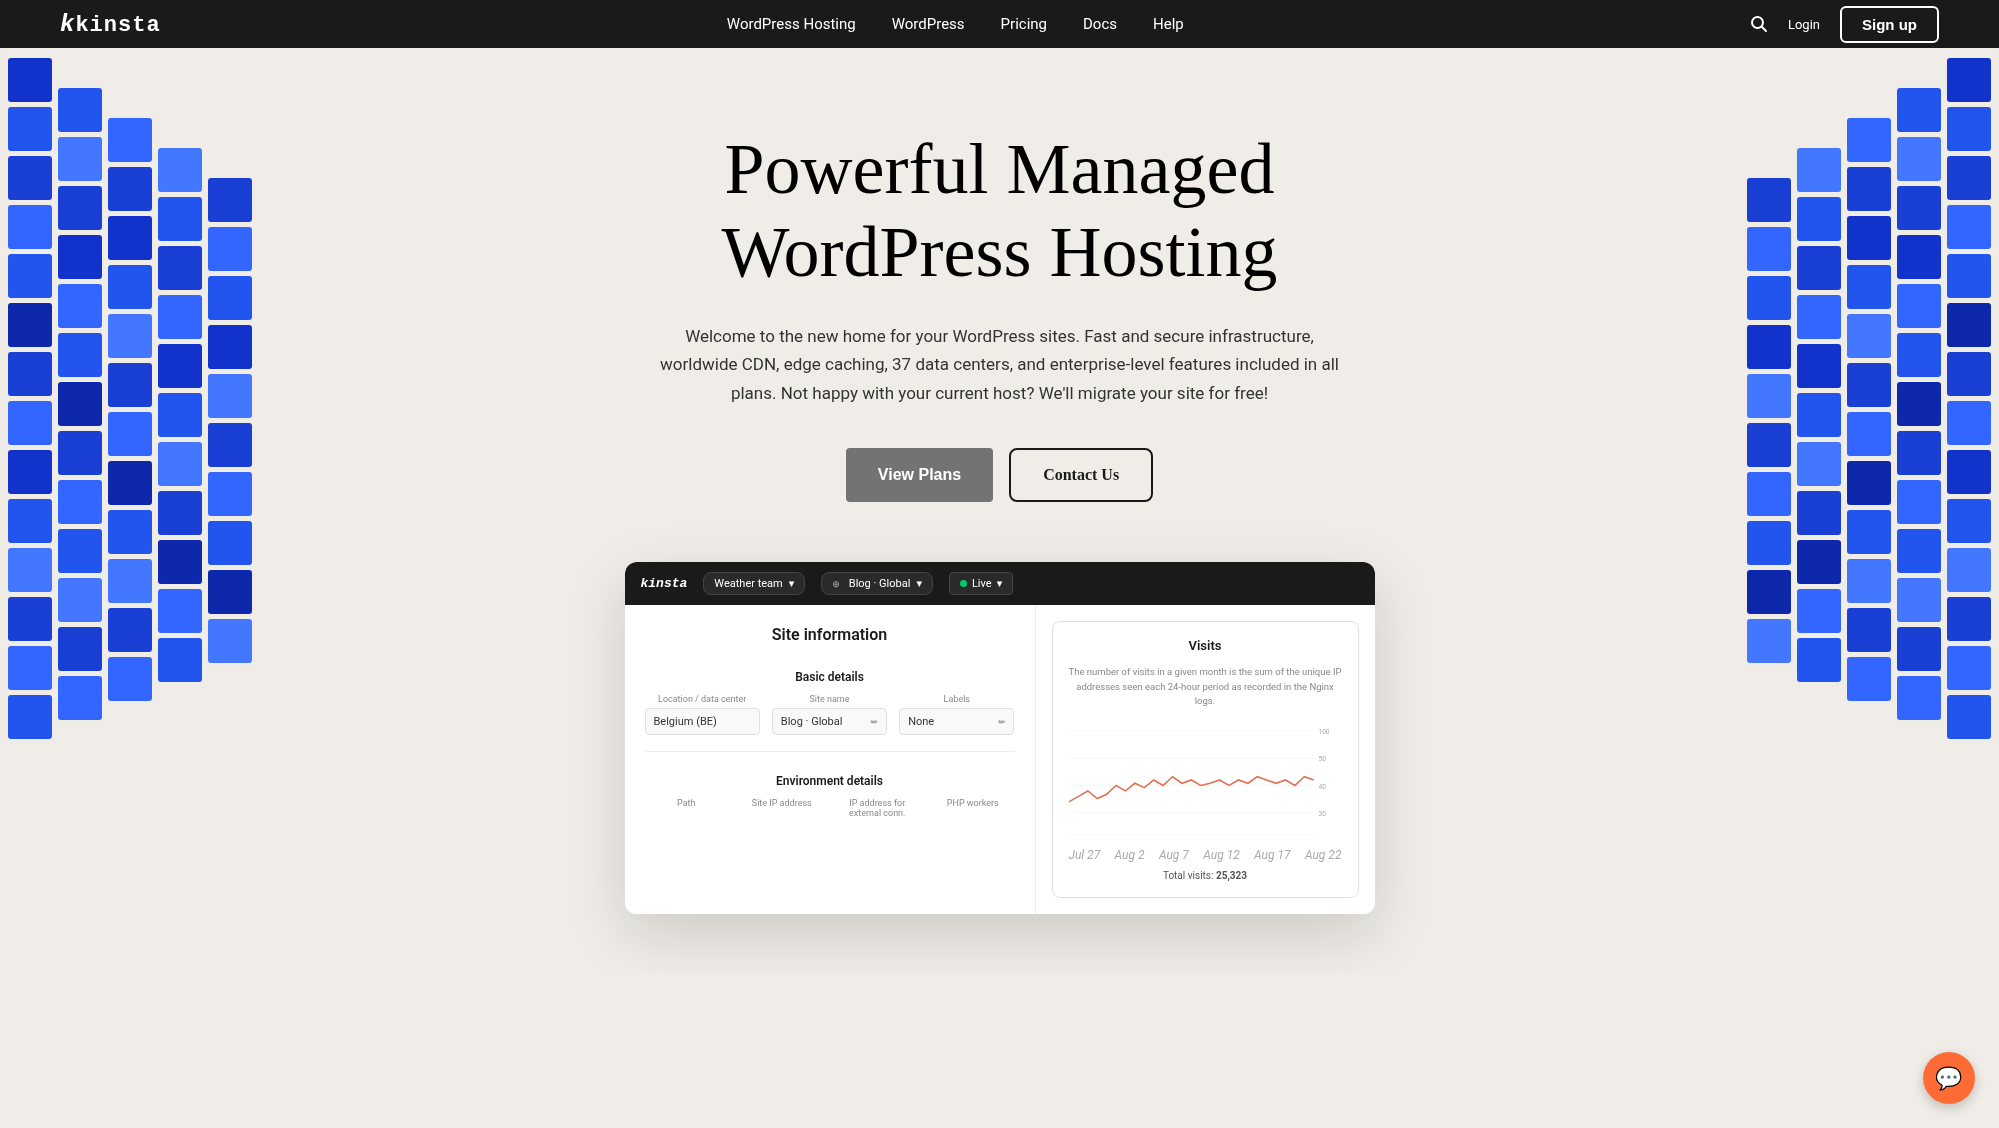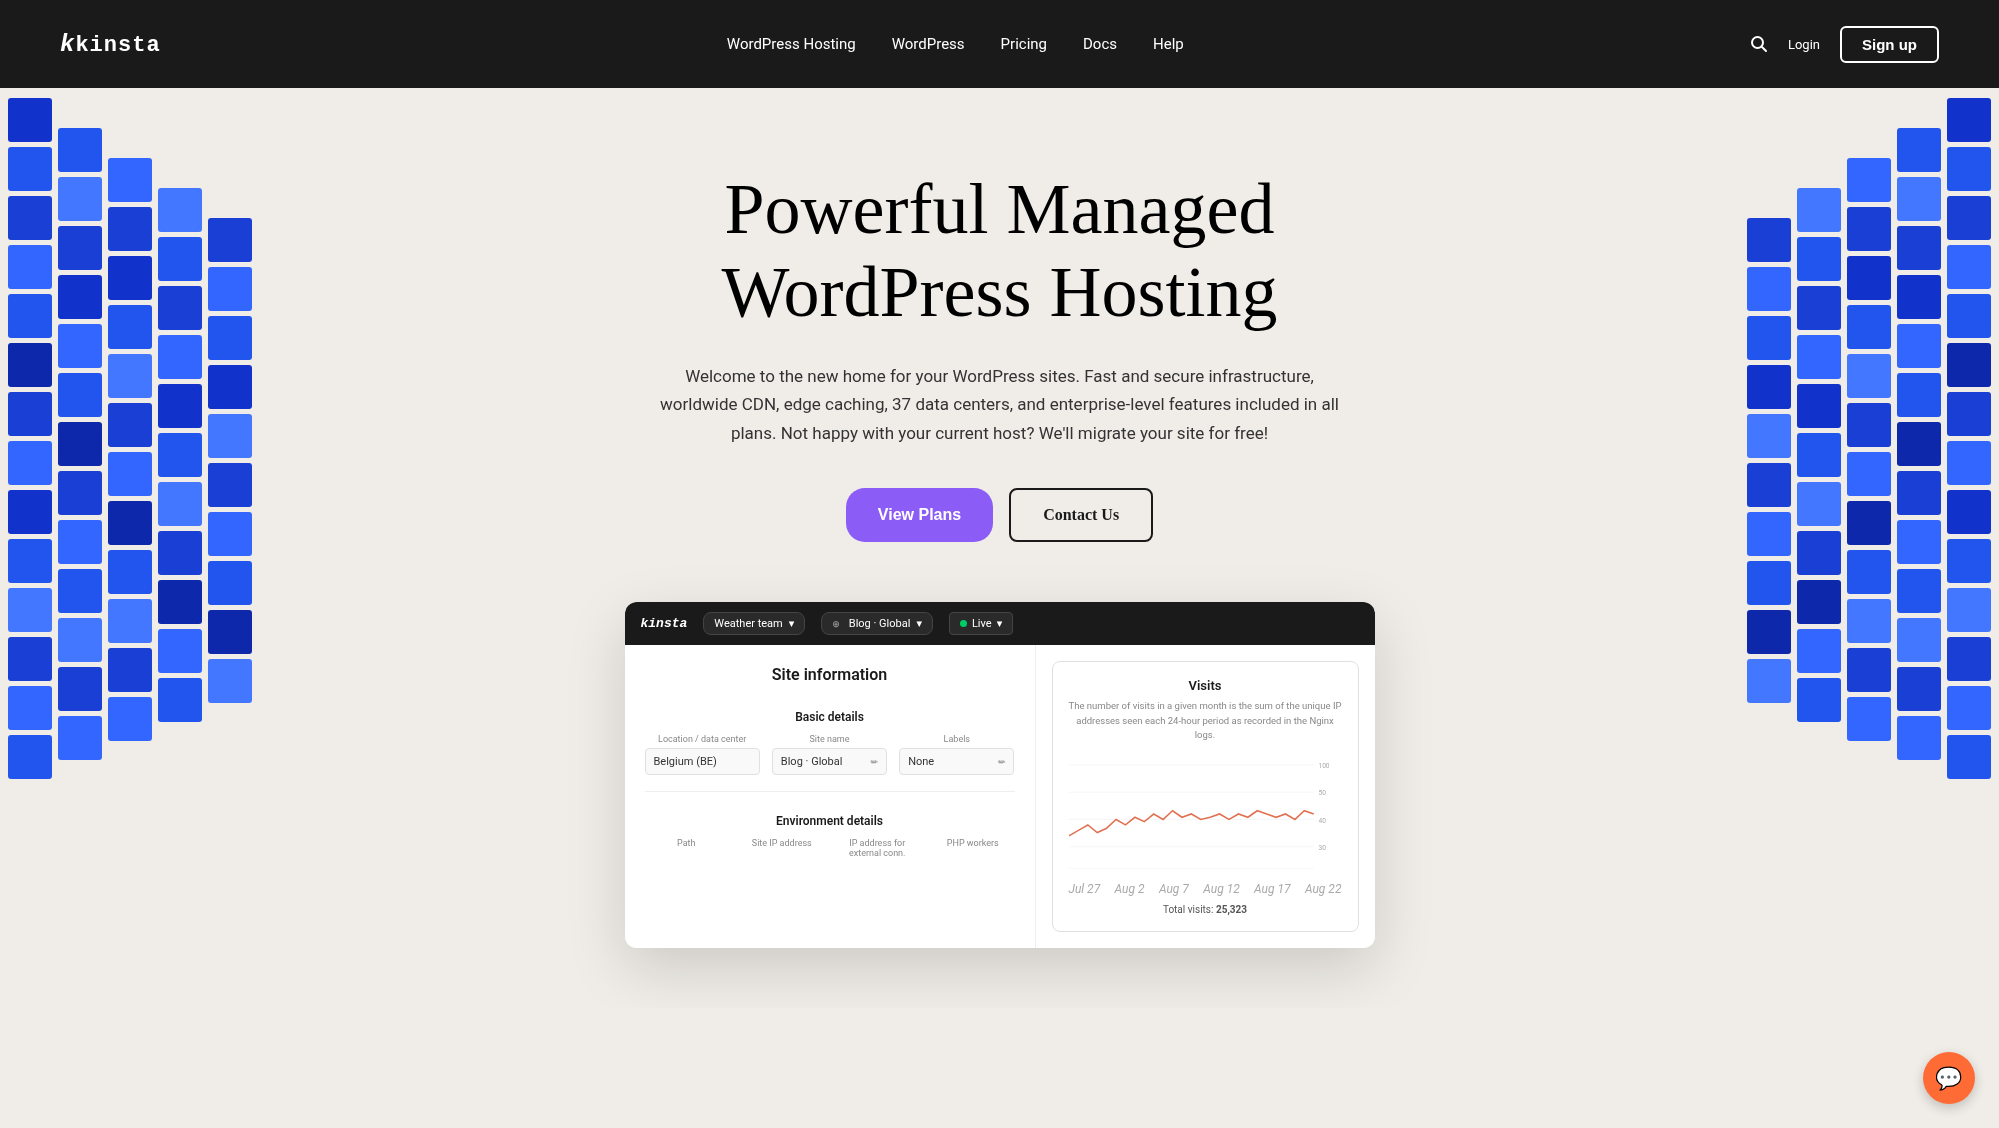--- a/index.html
+++ b/index.html
@@ -10,21 +10,21 @@
       overflow-x: hidden;
     }
 
     
     .navbar {
       background-color: #1a1a1a;
       display: flex;
       align-items: center;
       justify-content: space-between;
       padding: 0 60px;
-      height: 88px;
+      height: 48px;
       position: relative;
       z-index: 100;
     }
     .navbar-left {
       display: flex;
       align-items: center;
     }
     .logo {
       color: #fff;
       font-size: 22px;
@@ -114,25 +114,25 @@
     }
 
     .hero-buttons {
       display: flex;
       gap: 16px;
       justify-content: center;
       margin-bottom: 60px;
     }
 
     .btn-primary {
-      background: #8b5cf6;
+      background: #737373;
       color: #fff;
       border: none;
       padding: 16px 32px;
-      border-radius: 19px;
+      border-radius: 4px;
       font-size: 16px;
       font-weight: 600;
       cursor: pointer;
     }
     .btn-secondary {
       background: transparent;
       color: #1a1a1a;
       border: 2px solid #1a1a1a;
       padding: 16px 32px;
       border-radius: 8px;
@@ -274,21 +274,21 @@
       background: #fff;
       border: 1px solid #e0e0e0;
       border-radius: 8px;
       padding: 16px;
     }
 
     .visits-title {
       font-size: 13px;
       font-weight: 600;
       color: #1a1a1a;
-      margin-bottom: 6px;
+      margin-bottom: 12px;
     }
 
     .visits-desc {
       font-size: 9.5px;
       color: #888;
       line-height: 1.5;
       margin-bottom: 12px;
     }
 
     .chart-area {

